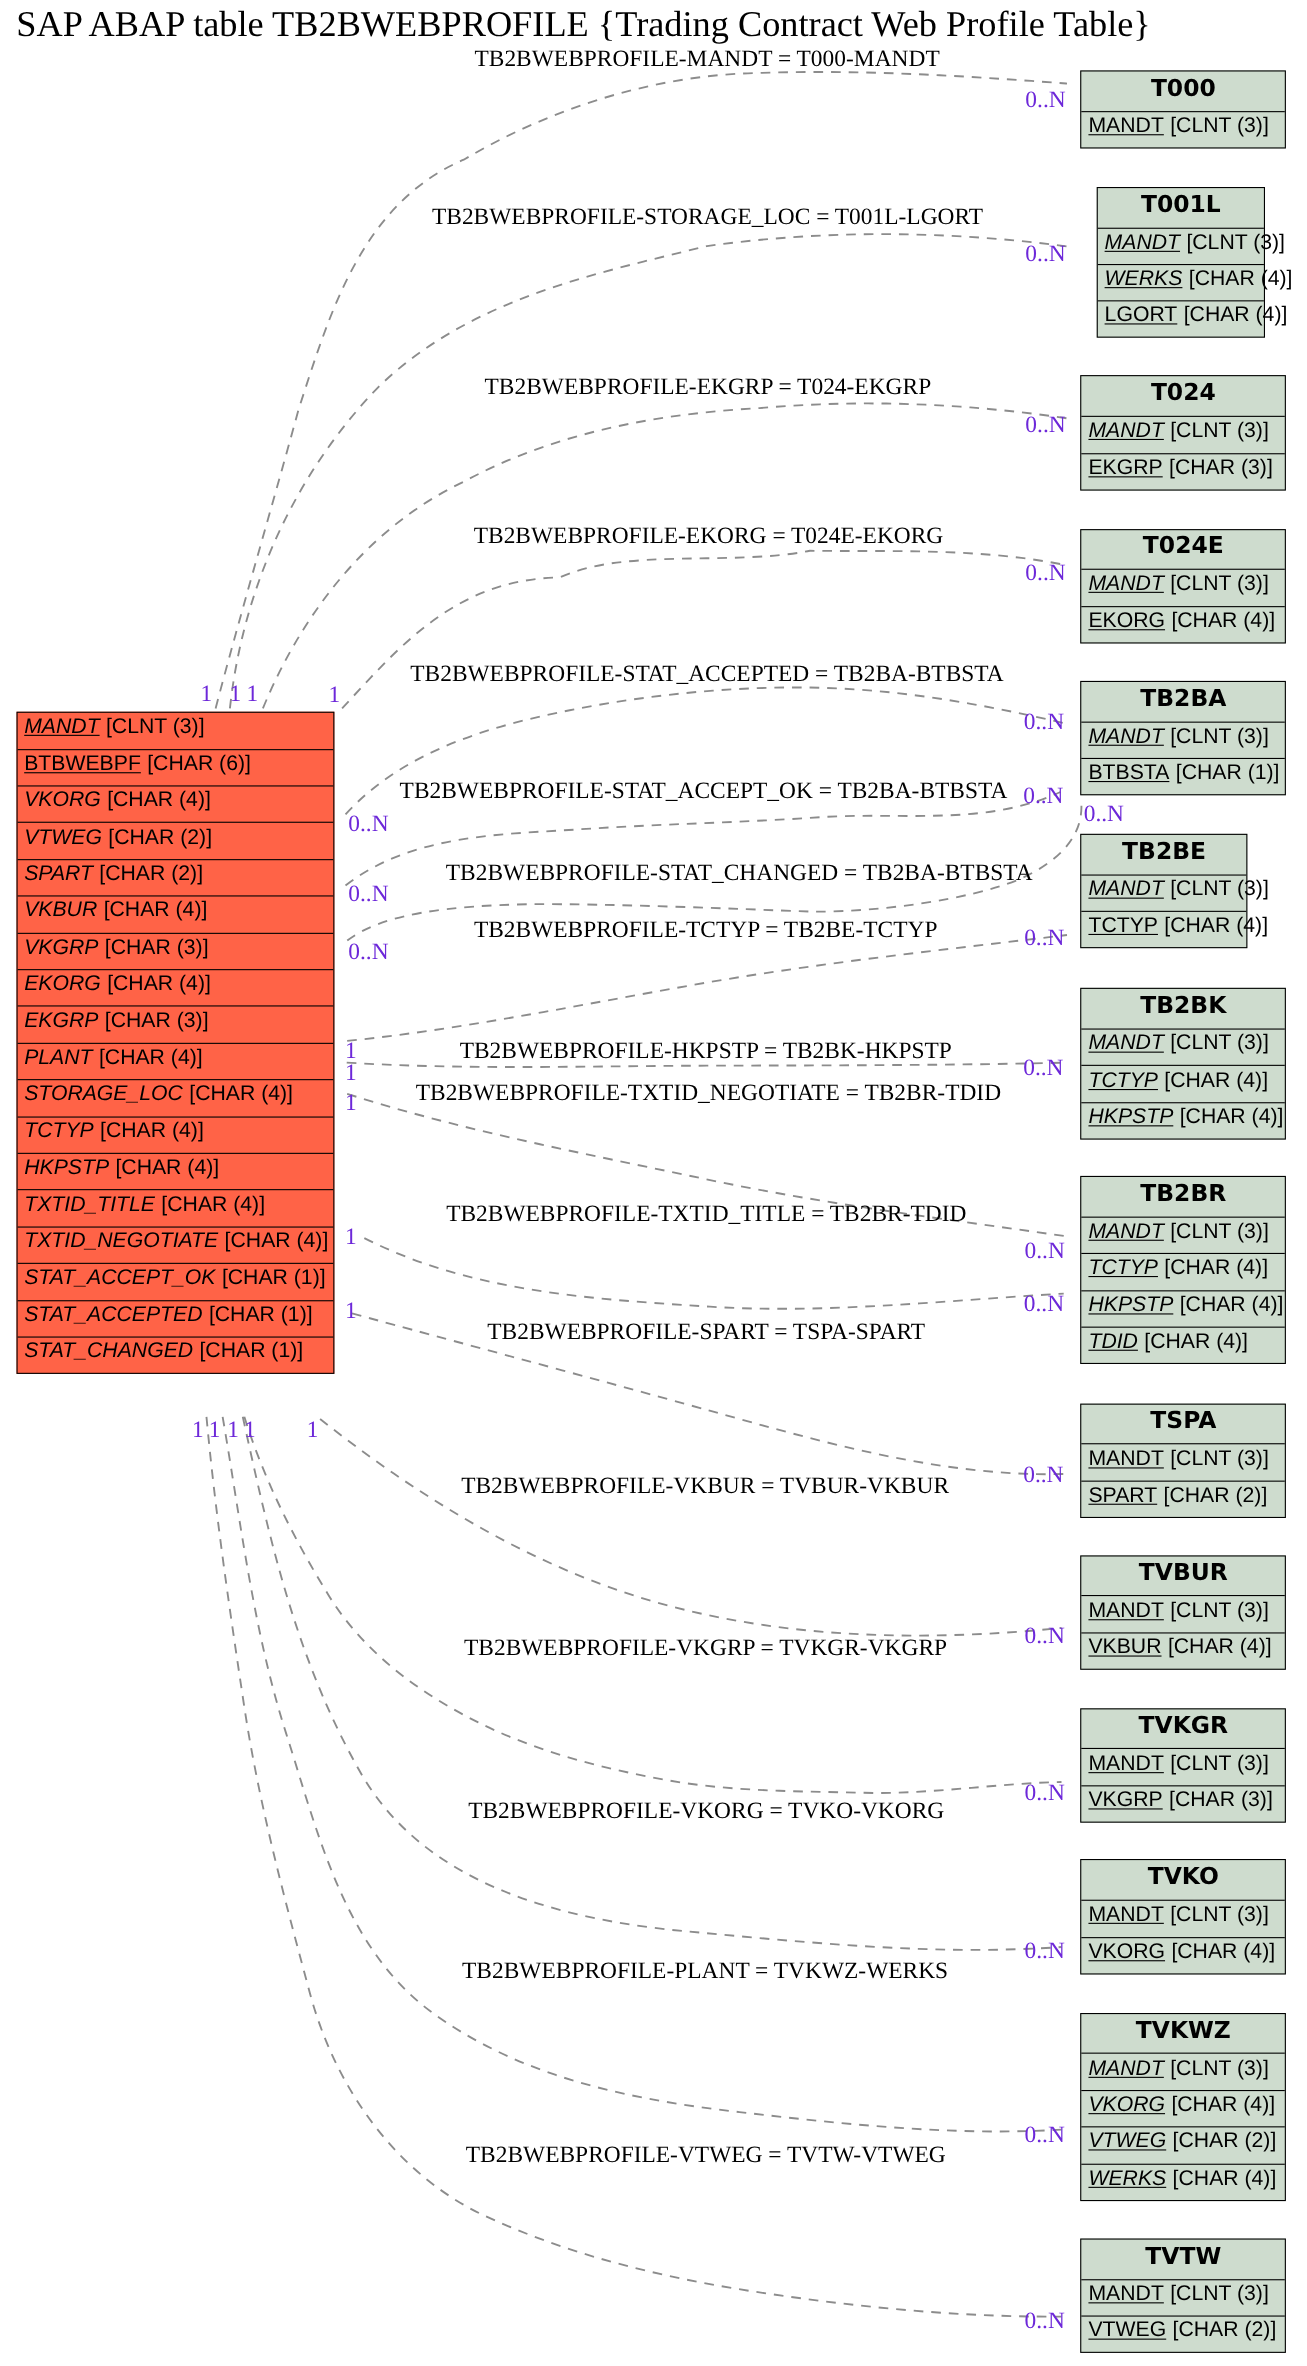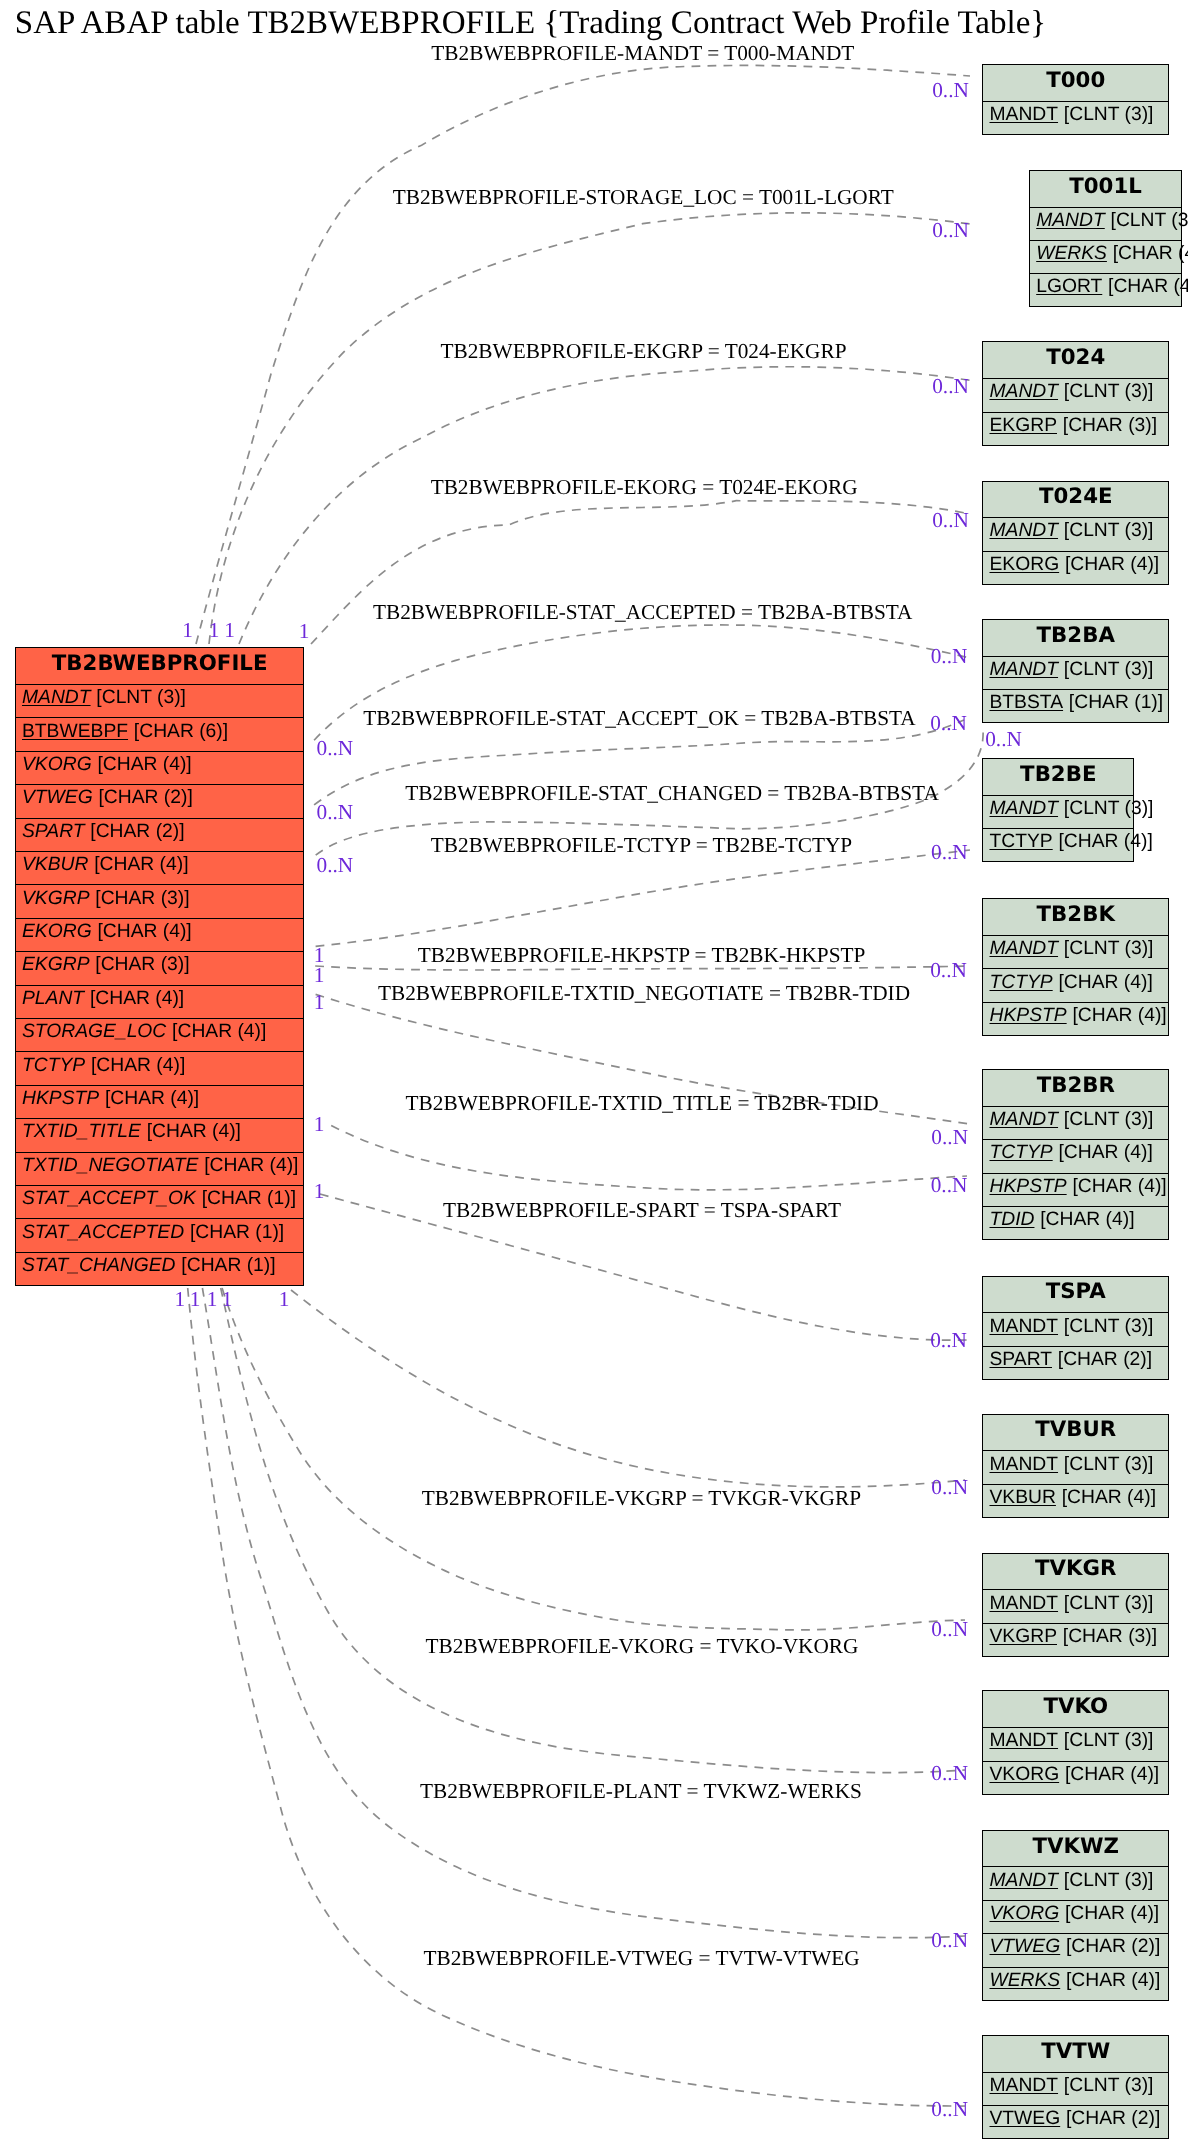--- a/index.html
+++ b/index.html
@@ -79,38 +79,36 @@
 <div class="card" style="left:948.5px;top:958px">0..N</div>
 <div class="elabel" style="left:644px;top:980.7px">TB2BWEBPROFILE-TXTID_NEGOTIATE = TB2BR-TDID</div>
 <div class="card" style="left:319px;top:989.9px">1</div>
 <div class="card" style="left:949.7px;top:1124.8px">0..N</div>
 <div class="elabel" style="left:642.1px;top:1091px">TB2BWEBPROFILE-TXTID_TITLE = TB2BR-TDID</div>
 <div class="card" style="left:319px;top:1112px">1</div>
 <div class="card" style="left:949px;top:1172.6px">0..N</div>
 <div class="elabel" style="left:642px;top:1198.4px">TB2BWEBPROFILE-SPART = TSPA-SPART</div>
 <div class="card" style="left:319px;top:1179px">1</div>
 <div class="card" style="left:948.5px;top:1327.5px">0..N</div>
+<div class="elabel" style="left:641px;top:1338.4px">TB2BWEBPROFILE-VKBUR = TVBUR-VKBUR</div>
 <div class="card" style="left:284.2px;top:1286.5px">1</div>
 <div class="card" style="left:949.7px;top:1474.9px">0..N</div>
 <div class="elabel" style="left:641.4px;top:1485.5px">TB2BWEBPROFILE-VKGRP = TVKGR-VKGRP</div>
 <div class="card" style="left:227.2px;top:1286.5px">1</div>
 <div class="card" style="left:949.7px;top:1617.1px">0..N</div>
 <div class="elabel" style="left:642px;top:1634.4px">TB2BWEBPROFILE-VKORG = TVKO-VKORG</div>
 <div class="card" style="left:212px;top:1286.5px">1</div>
 <div class="card" style="left:949.7px;top:1760.6px">0..N</div>
 <div class="elabel" style="left:641px;top:1778.9px">TB2BWEBPROFILE-PLANT = TVKWZ-WERKS</div>
 <div class="card" style="left:195px;top:1286.5px">1</div>
 <div class="card" style="left:949.7px;top:1928.3px">0..N</div>
 <div class="elabel" style="left:641.6px;top:1945.5px">TB2BWEBPROFILE-VTWEG = TVTW-VTWEG</div>
 <div class="card" style="left:179.8px;top:1286.5px">1</div>
 <div class="card" style="left:949.7px;top:2097.4px">0..N</div>
 <div class="tbl main" style="left:14.8px;top:647.3px;width:289.7px">
-      <div class="thead">
-        <span>TB2BWEBPROFILE</span>
-      </div>
       <div class="trow">
         <span class="fld k fk">MANDT</span>
         <span class="typ">[CLNT (3)]</span>
       </div>
       <div class="trow">
         <span class="fld k">BTBWEBPF</span>
         <span class="typ">[CHAR (6)]</span>
       </div>
       <div class="trow">
         <span class="fld fk">VKORG</span>
@@ -179,21 +177,21 @@
     </div>
 <div class="tbl ref" style="left:982.3px;top:64.1px;width:186.9px">
       <div class="thead">
         <span>T000</span>
       </div>
       <div class="trow">
         <span class="fld k">MANDT</span>
         <span class="typ">[CLNT (3)]</span>
       </div>
     </div>
-<div class="tbl ref" style="left:1029px;top:169.9px;width:153px">
+<div class="tbl ref" style="left:997px;top:169.9px;width:153px">
       <div class="thead">
         <span>T001L</span>
       </div>
       <div class="trow">
         <span class="fld k fk">MANDT</span>
         <span class="typ">[CLNT (3)]</span>
       </div>
       <div class="trow">
         <span class="fld k fk">WERKS</span>
         <span class="typ">[CHAR (4)]</span>

